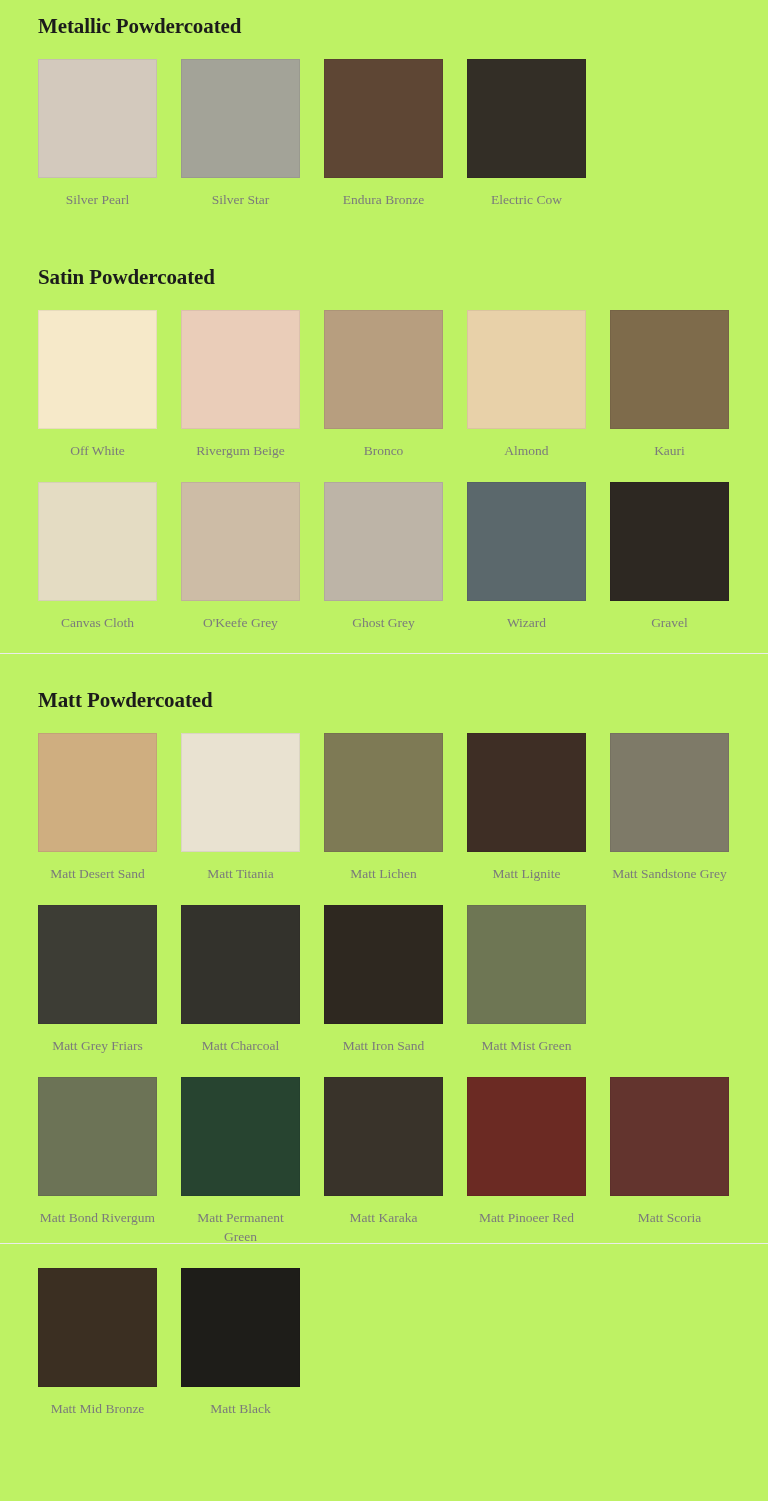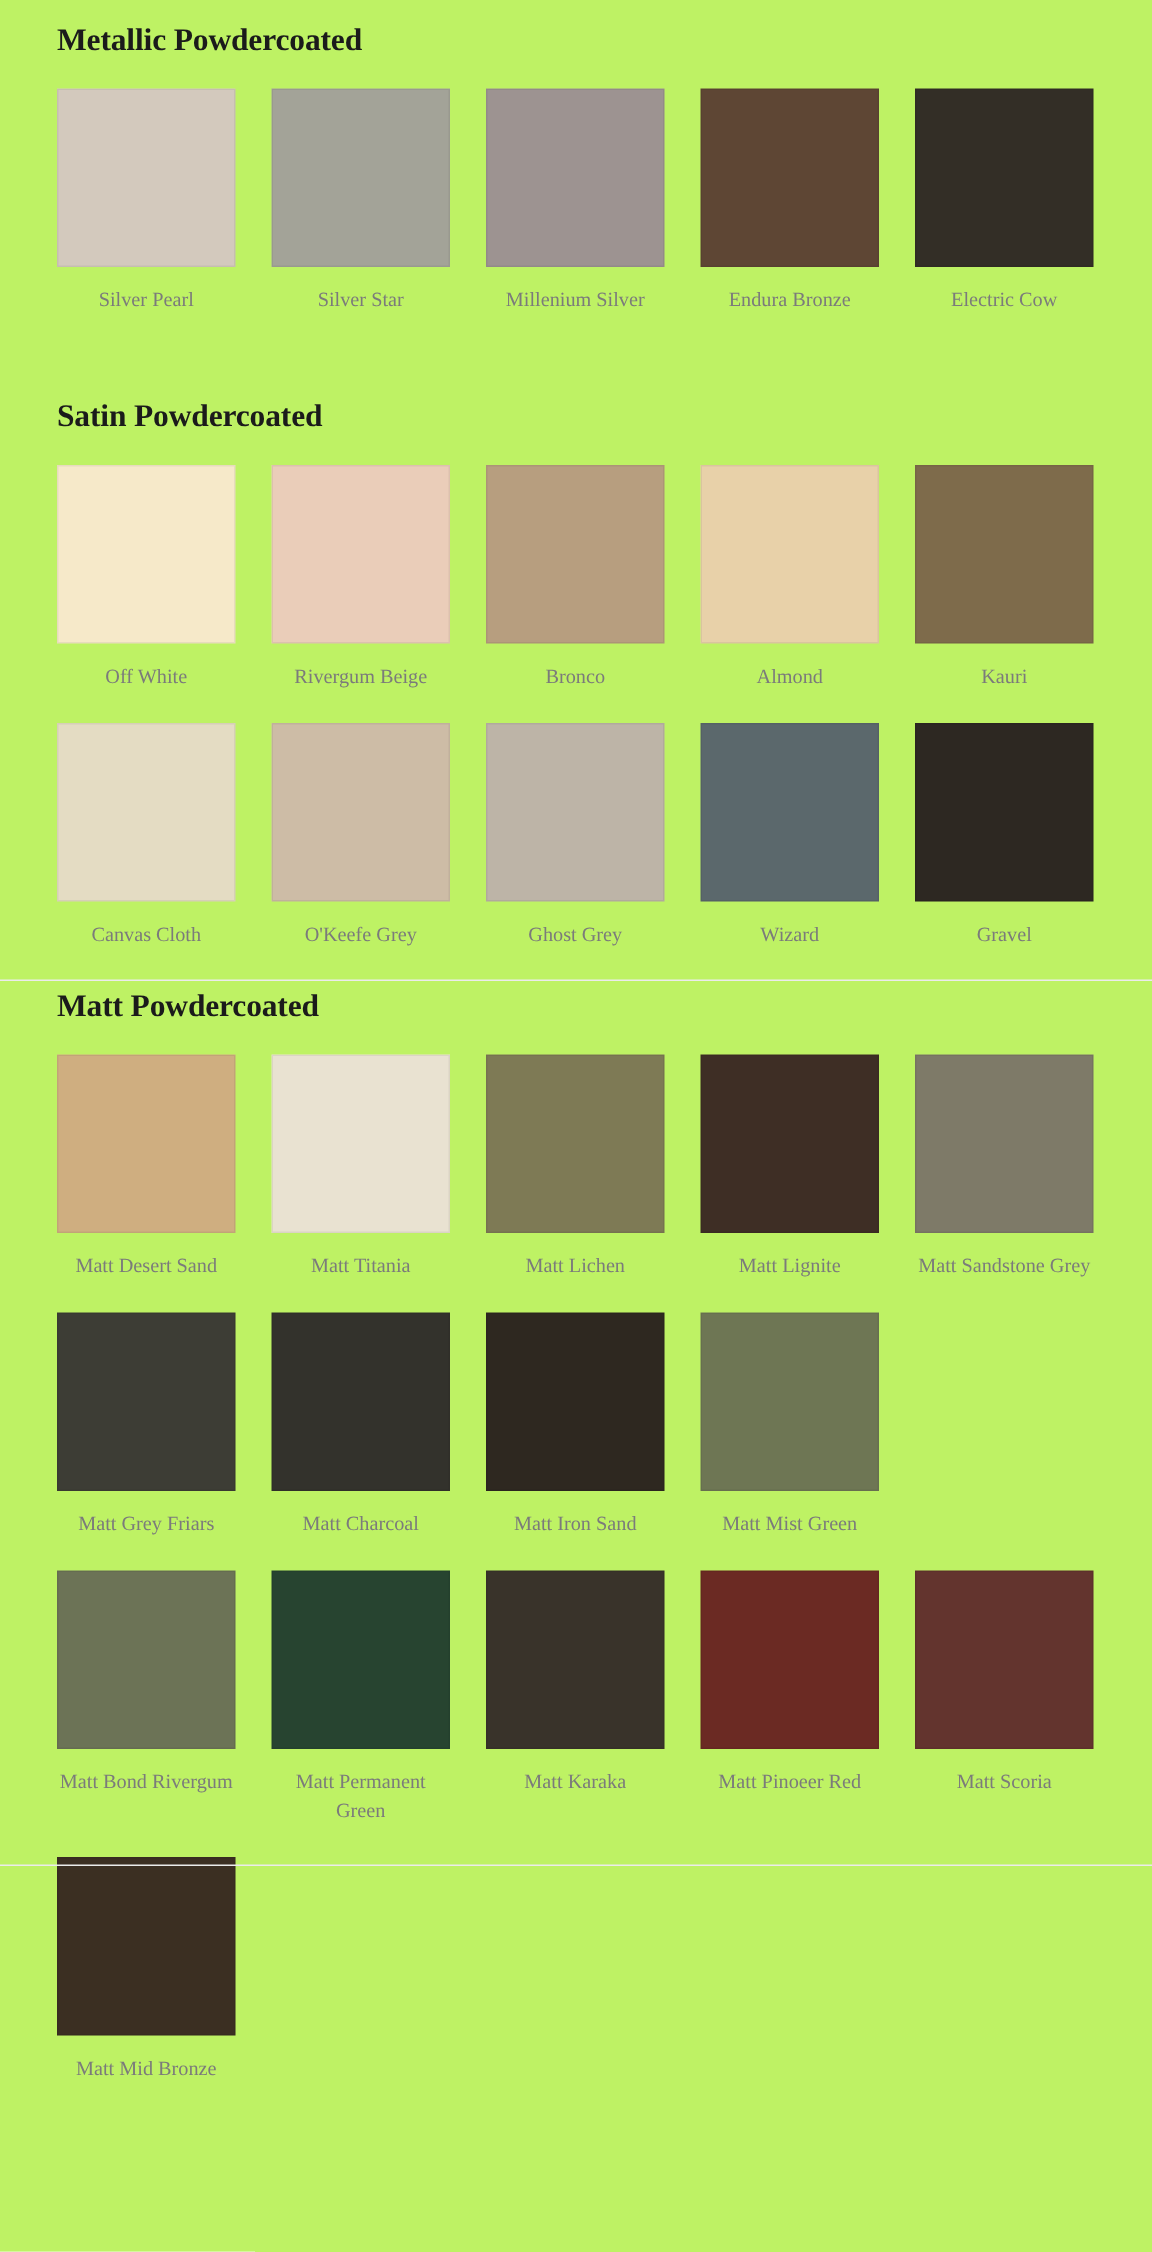--- a/index.html
+++ b/index.html
@@ -72,21 +72,21 @@
     background: #ebebeb;
     border: 0;
     margin: 0;
     padding: 0;
   }
 
   
   #section-metallic  { position: absolute; top: 14px;   left: 0; width: 768px; }
   #section-satin     { position: absolute; top: 265px;  left: 0; width: 768px; }
   #divider-1         { position: absolute; top: 653px;  left: 0; width: 768px; }
-  #section-matt      { position: absolute; top: 658px;  left: 0; width: 768px; }
+  #section-matt      { position: absolute; top: 688px;  left: 0; width: 768px; }
   #divider-2         { position: absolute; top: 1243px; left: 0; width: 768px; }
 
   .heading-gap { height: 21px; }
   .row-gap     { height: 22px; }
 </style>
 </head>
 <body>
 
 <div class="page">
 
@@ -97,24 +97,20 @@
         <div class="swatch-row">
           <div class="swatch-cell">
             <div class="swatch-chip" style="background-color: rgb(211, 201, 189);"></div>
             <div class="swatch-label">Silver Pearl</div>
           </div>
           <div class="swatch-cell">
             <div class="swatch-chip" style="background-color: rgb(163, 163, 152);"></div>
             <div class="swatch-label">Silver Star</div>
           </div>
           <div class="swatch-cell">
-            <div class="swatch-chip" style="background-color: rgb(157, 147, 145);"></div>
-            <div class="swatch-label">Millenium Silver</div>
-          </div>
-          <div class="swatch-cell">
             <div class="swatch-chip" style="background-color: rgb(94, 70, 52);"></div>
             <div class="swatch-label">Endura Bronze</div>
           </div>
           <div class="swatch-cell">
             <div class="swatch-chip" style="background-color: rgb(51, 46, 38);"></div>
             <div class="swatch-label">Electric Cow</div>
           </div>
         </div>
       </div>
   </section>
@@ -240,19 +236,23 @@
             <div class="swatch-chip" style="background-color: rgb(99, 52, 46);"></div>
             <div class="swatch-label">Matt Scoria</div>
           </div>
         </div>
         <div class="row-gap"></div>
         <div class="swatch-row">
           <div class="swatch-cell">
             <div class="swatch-chip" style="background-color: rgb(59, 47, 34);"></div>
             <div class="swatch-label">Matt Mid Bronze</div>
           </div>
+          <div class="swatch-cell">
+            <div class="swatch-chip" style="background-color: rgb(30, 29, 25);"></div>
+            <div class="swatch-label">Matt Black</div>
+          </div>
         </div>
       </div>
   </section>
 
   <hr class="divider" id="divider-2">
 
 </div>
 
 </body></html>

